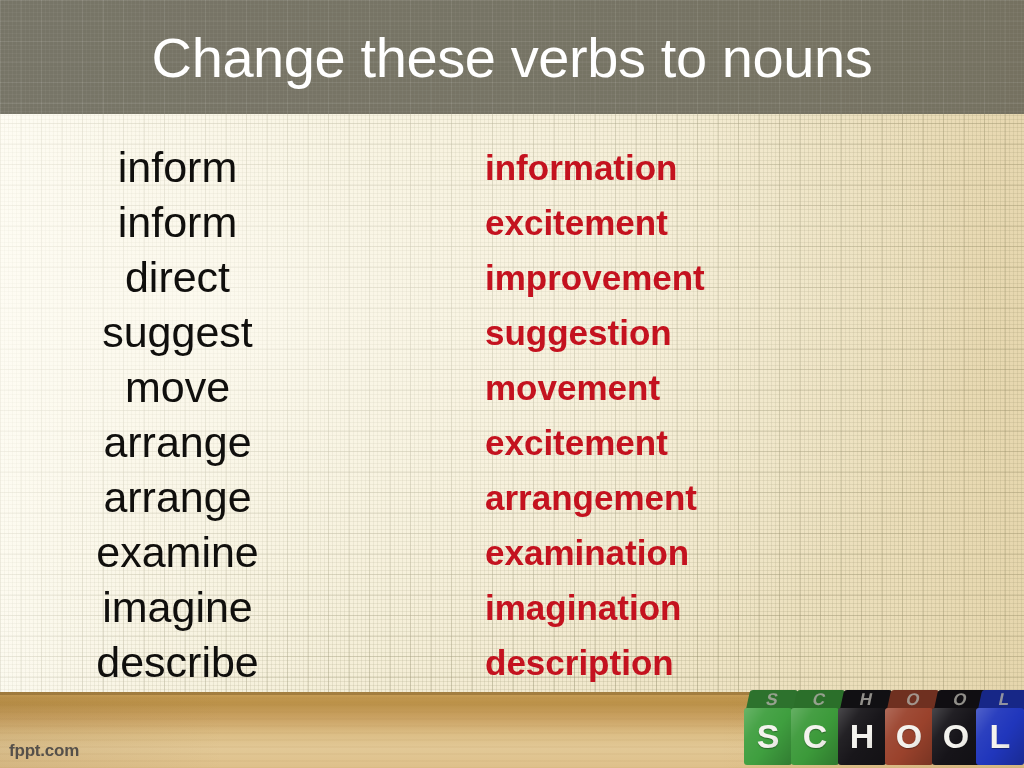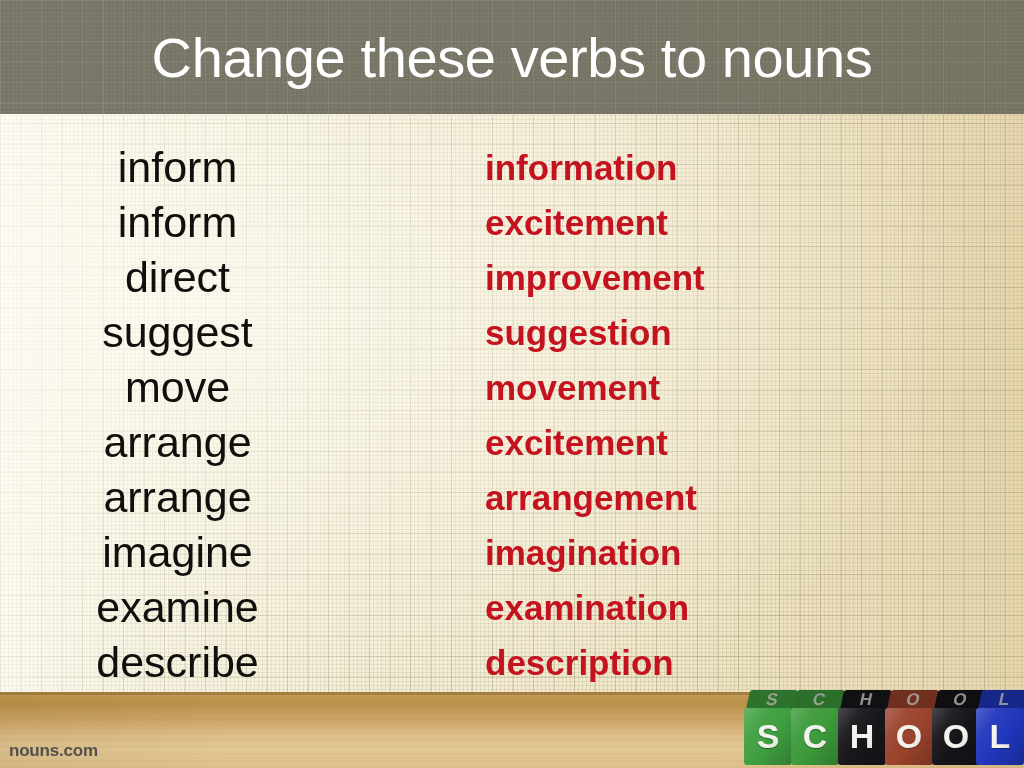--- a/index.html
+++ b/index.html
@@ -286,39 +286,39 @@
       </div>
       <div class="word-row">
         <div class="verb-cell">arrange</div>
         <div class="noun-cell">excitement</div>
       </div>
       <div class="word-row">
         <div class="verb-cell">arrange</div>
         <div class="noun-cell">arrangement</div>
       </div>
       <div class="word-row">
+        <div class="verb-cell">examine</div>
+        <div class="noun-cell">examination</div>
+      </div>
+      <div class="word-row">
         <div class="verb-cell">imagine</div>
         <div class="noun-cell">imagination</div>
-      </div>
-      <div class="word-row">
-        <div class="verb-cell">examine</div>
-        <div class="noun-cell">examination</div>
       </div>
       <div class="word-row">
         <div class="verb-cell">describe</div>
         <div class="noun-cell">description</div>
       </div>
     </div>
 
   <div class="wood-band">
     <div class="wood-shadow-top"></div>
     <div class="wood-band-streaks"></div>
   </div>
 
-  <div class="fppt">nouns.com</div>
+  <div class="fppt">fppt.com</div>
 
   <div class="blocks" id="blocks">
       <div class="block-top" style="left: 4px; background: rgb(63, 159, 63);">S</div>
       <div class="block" style="left: 0px; background: rgb(63, 159, 63);">
         <div class="face">S</div>
         <div class="sheen"></div>
       </div>
       <div class="block-top" style="left: 51px; background: rgb(60, 154, 58);">C</div>
       <div class="block" style="left: 47px; background: rgb(60, 154, 58);">
         <div class="face">C</div>

